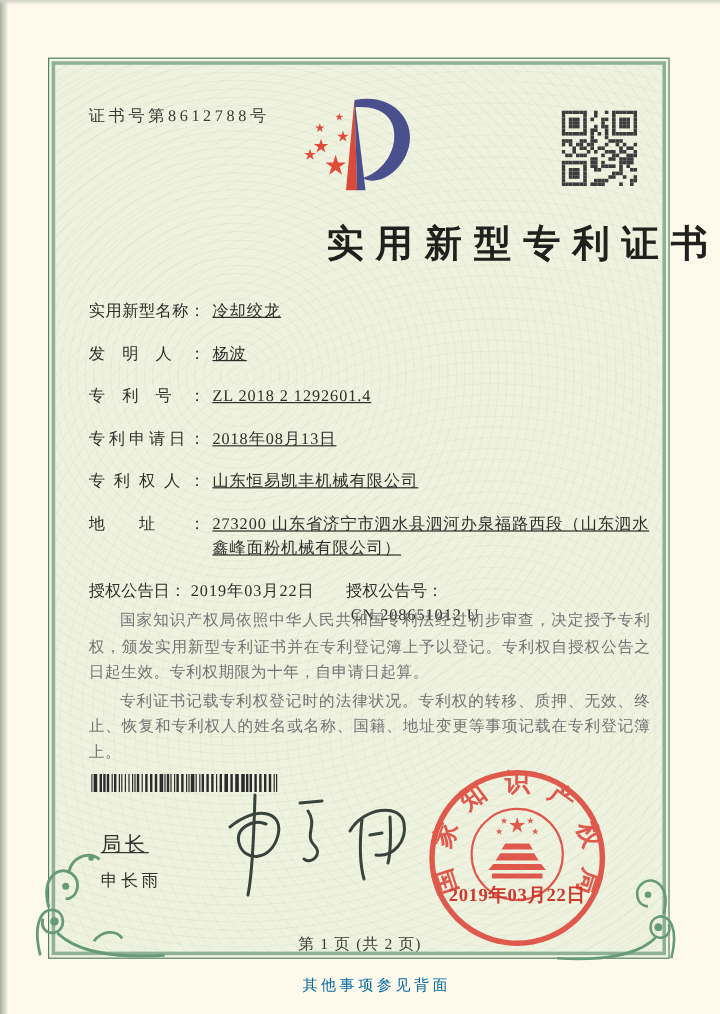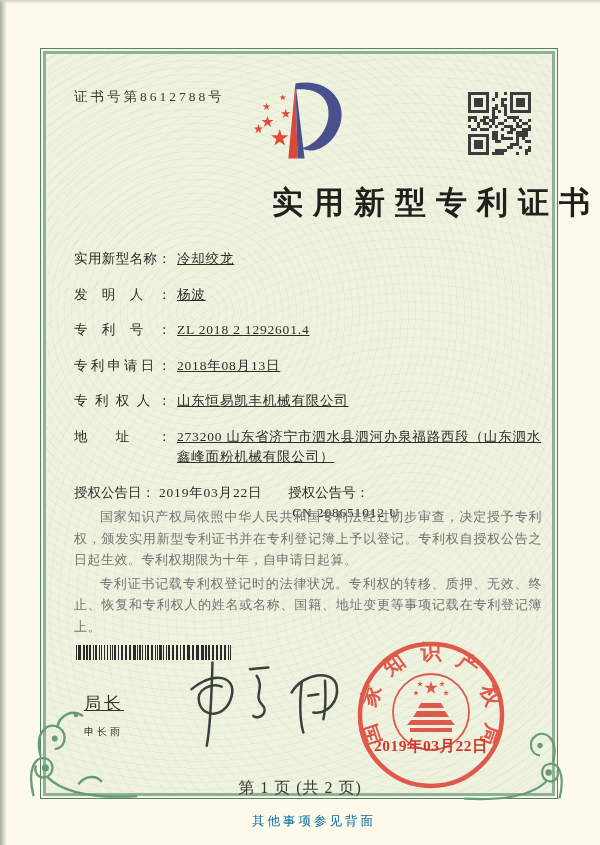--- a/index.html
+++ b/index.html
@@ -34,27 +34,27 @@
   .fvalue{flex:1;margin-left:6px;letter-spacing:.8px;text-decoration:underline;}
   .grant-row{display:flex;line-height:20px;margin-top:16px;}
   .gpair{display:flex;}
   .gpair.second{margin-left:26px;flex-direction:column;}
   .gvalue{margin-left:4px;letter-spacing:.8px;}
   .paras{position:absolute;left:74px;right:58px;top:506px;font-size:13px;
     line-height:21.5px;color:#737373;text-align:justify;letter-spacing:.5px;}
   .paras p{margin:0 0 2px 0;text-indent:2em;}
   .barcode{position:absolute;left:76px;top:645px;}
   .director-title{position:absolute;left:84px;top:692px;font-size:17px;letter-spacing:3px;color:#33332e;text-decoration:underline;}
-  .director-name{position:absolute;left:84px;top:725px;font-size:10px;letter-spacing:3px;color:#33332e;}
+  .director-name{position:absolute;left:84px;top:725px;font-size:14px;letter-spacing:3px;color:#33332e;}
   .signature{position:absolute;left:170px;top:650px;}
   .seal{position:absolute;left:352px;top:636px;}
   .seal-date{position:absolute;left:350px;top:736px;width:162px;text-align:center;
     font-size:15.5px;font-weight:bold;color:#cf382c;letter-spacing:.5px;}
   .footer-page{position:absolute;left:0;right:0;top:778px;text-align:center;
-    font-size:16px;letter-spacing:1px;color:#3a3a35;}
+    font-size:13px;letter-spacing:1px;color:#3a3a35;}
   .footer-note{position:absolute;left:0;right:0;top:813px;text-align:center;
     font-size:12.5px;letter-spacing:3px;color:#0369a1;padding-left:28px;}
   .flourish{position:absolute;}
   .flourish.bl{left:24px;top:702px;}
   .flourish.br{left:458px;top:712px;transform:scaleX(-1);}
 </style>
 </head>
 <body>
 
 <div class="page">

